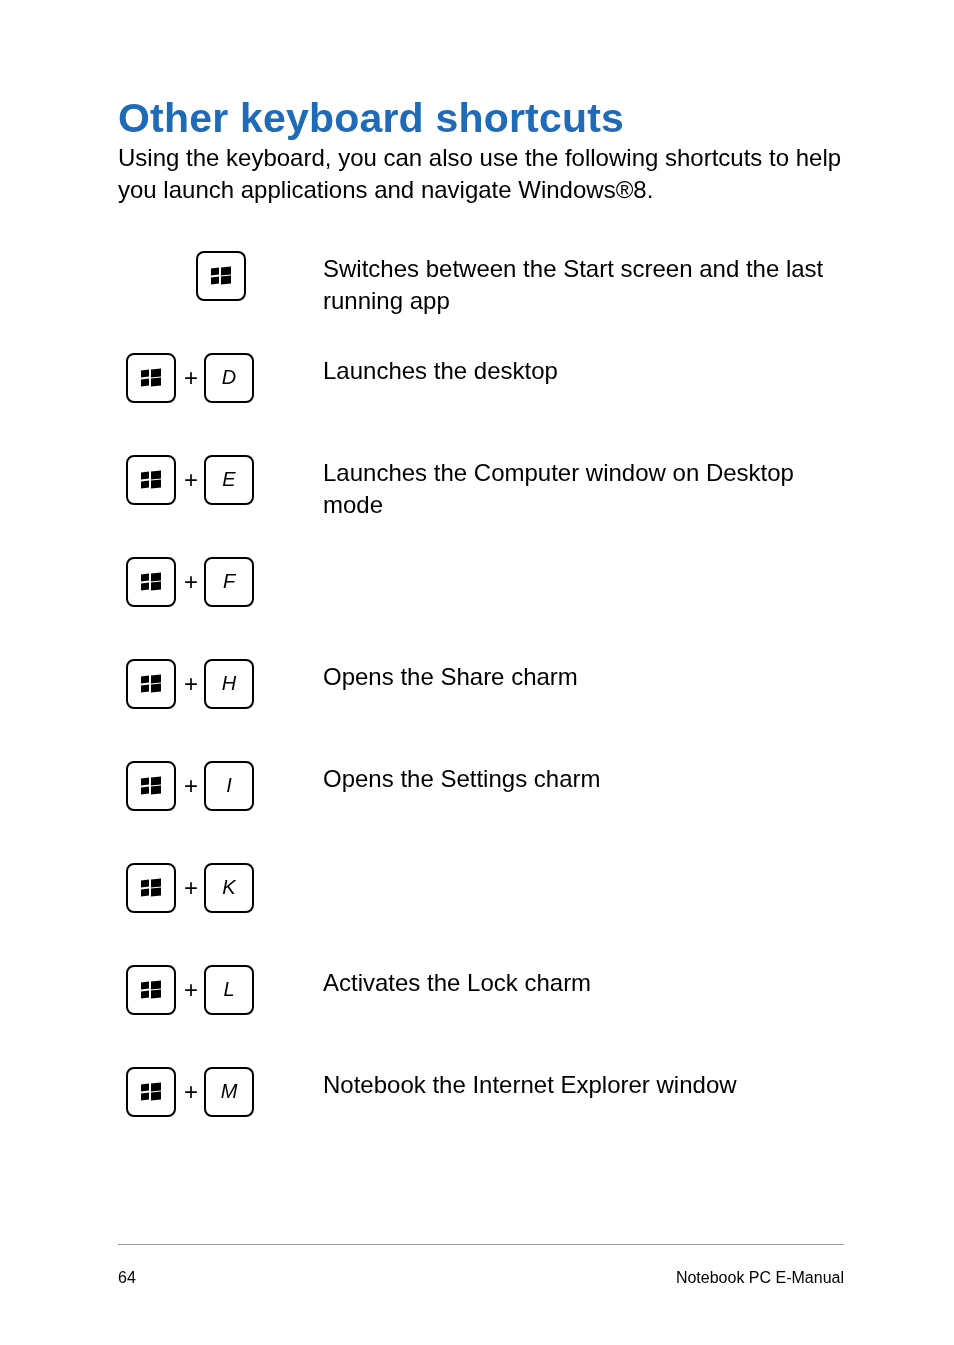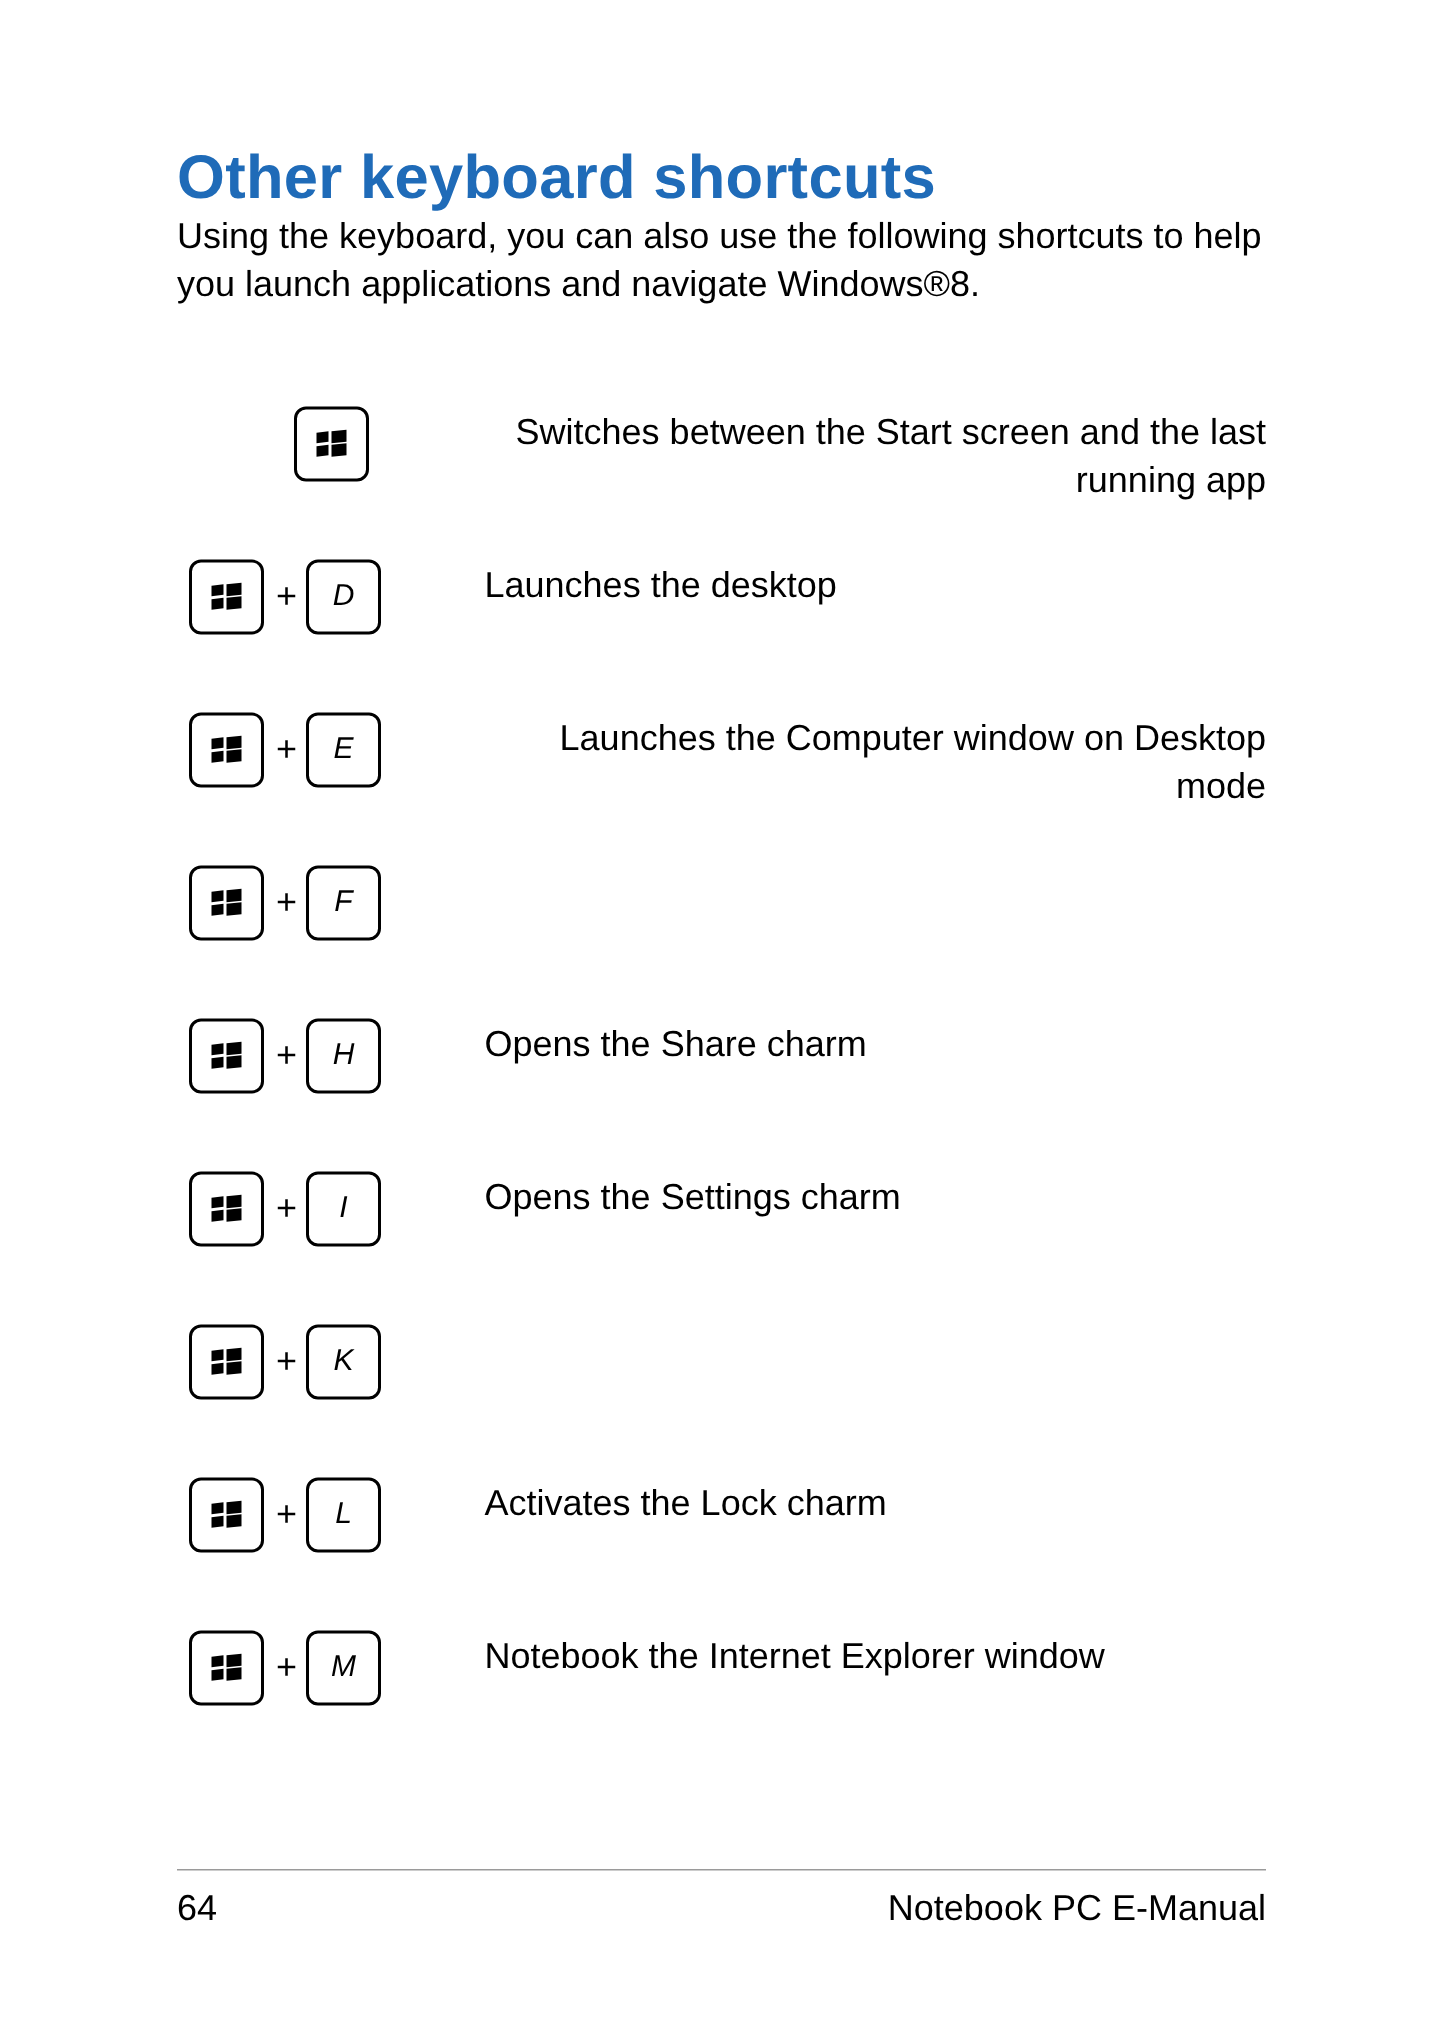--- a/index.html
+++ b/index.html
@@ -14,21 +14,21 @@
   }
   .title {
     color: #1f6bb8;
     font-size: 41px;
     font-weight: 700;
     letter-spacing: 0.2px;
   }
   .intro {
     font-size: 24px;
     line-height: 1.35;
-    margin-bottom: 62px;
+    margin-bottom: 42px;
   }
   .shortcuts {
     display: flex;
     flex-direction: column;
     gap: 0;
   }
   .row {
     display: flex;
     align-items: flex-start;
     min-height: 102px;
@@ -70,33 +70,32 @@
     background: #000;
   }
   .winicon .q.tl { left: 0; top: 1px; width: 8px; height: 7px; transform: skewY(-6deg); }
   .winicon .q.tr { left: 10px; top: 0; width: 10px; height: 8px; transform: skewY(-6deg); }
   .winicon .q.bl { left: 0; top: 10px; width: 8px; height: 7px; transform: skewY(-6deg); }
   .winicon .q.br { left: 10px; top: 9px; width: 10px; height: 8px; transform: skewY(-6deg); }
   .desc {
     font-size: 24px;
     line-height: 1.35;
     padding-top: 4px;
-    text-align: right;
   }
   .desc .bold { font-weight: 400; }
   .footer {
     position: absolute;
     bottom: 58px;
     left: 118px;
     right: 110px;
     border-top: 1px solid #9a9a9a;
-    padding-top: 12px;
+    padding-top: 24px;
     display: flex;
     justify-content: space-between;
-    font-size: 24px;
+    font-size: 16px;
     color: #000;
   }
 </style>
 </head>
 <body>
 
 <h1 class="title">Other keyboard shortcuts</h1>
 
 <p class="intro">Using the keyboard, you can also use the following shortcuts to help you launch applications and navigate Windows®8.</p>
 

